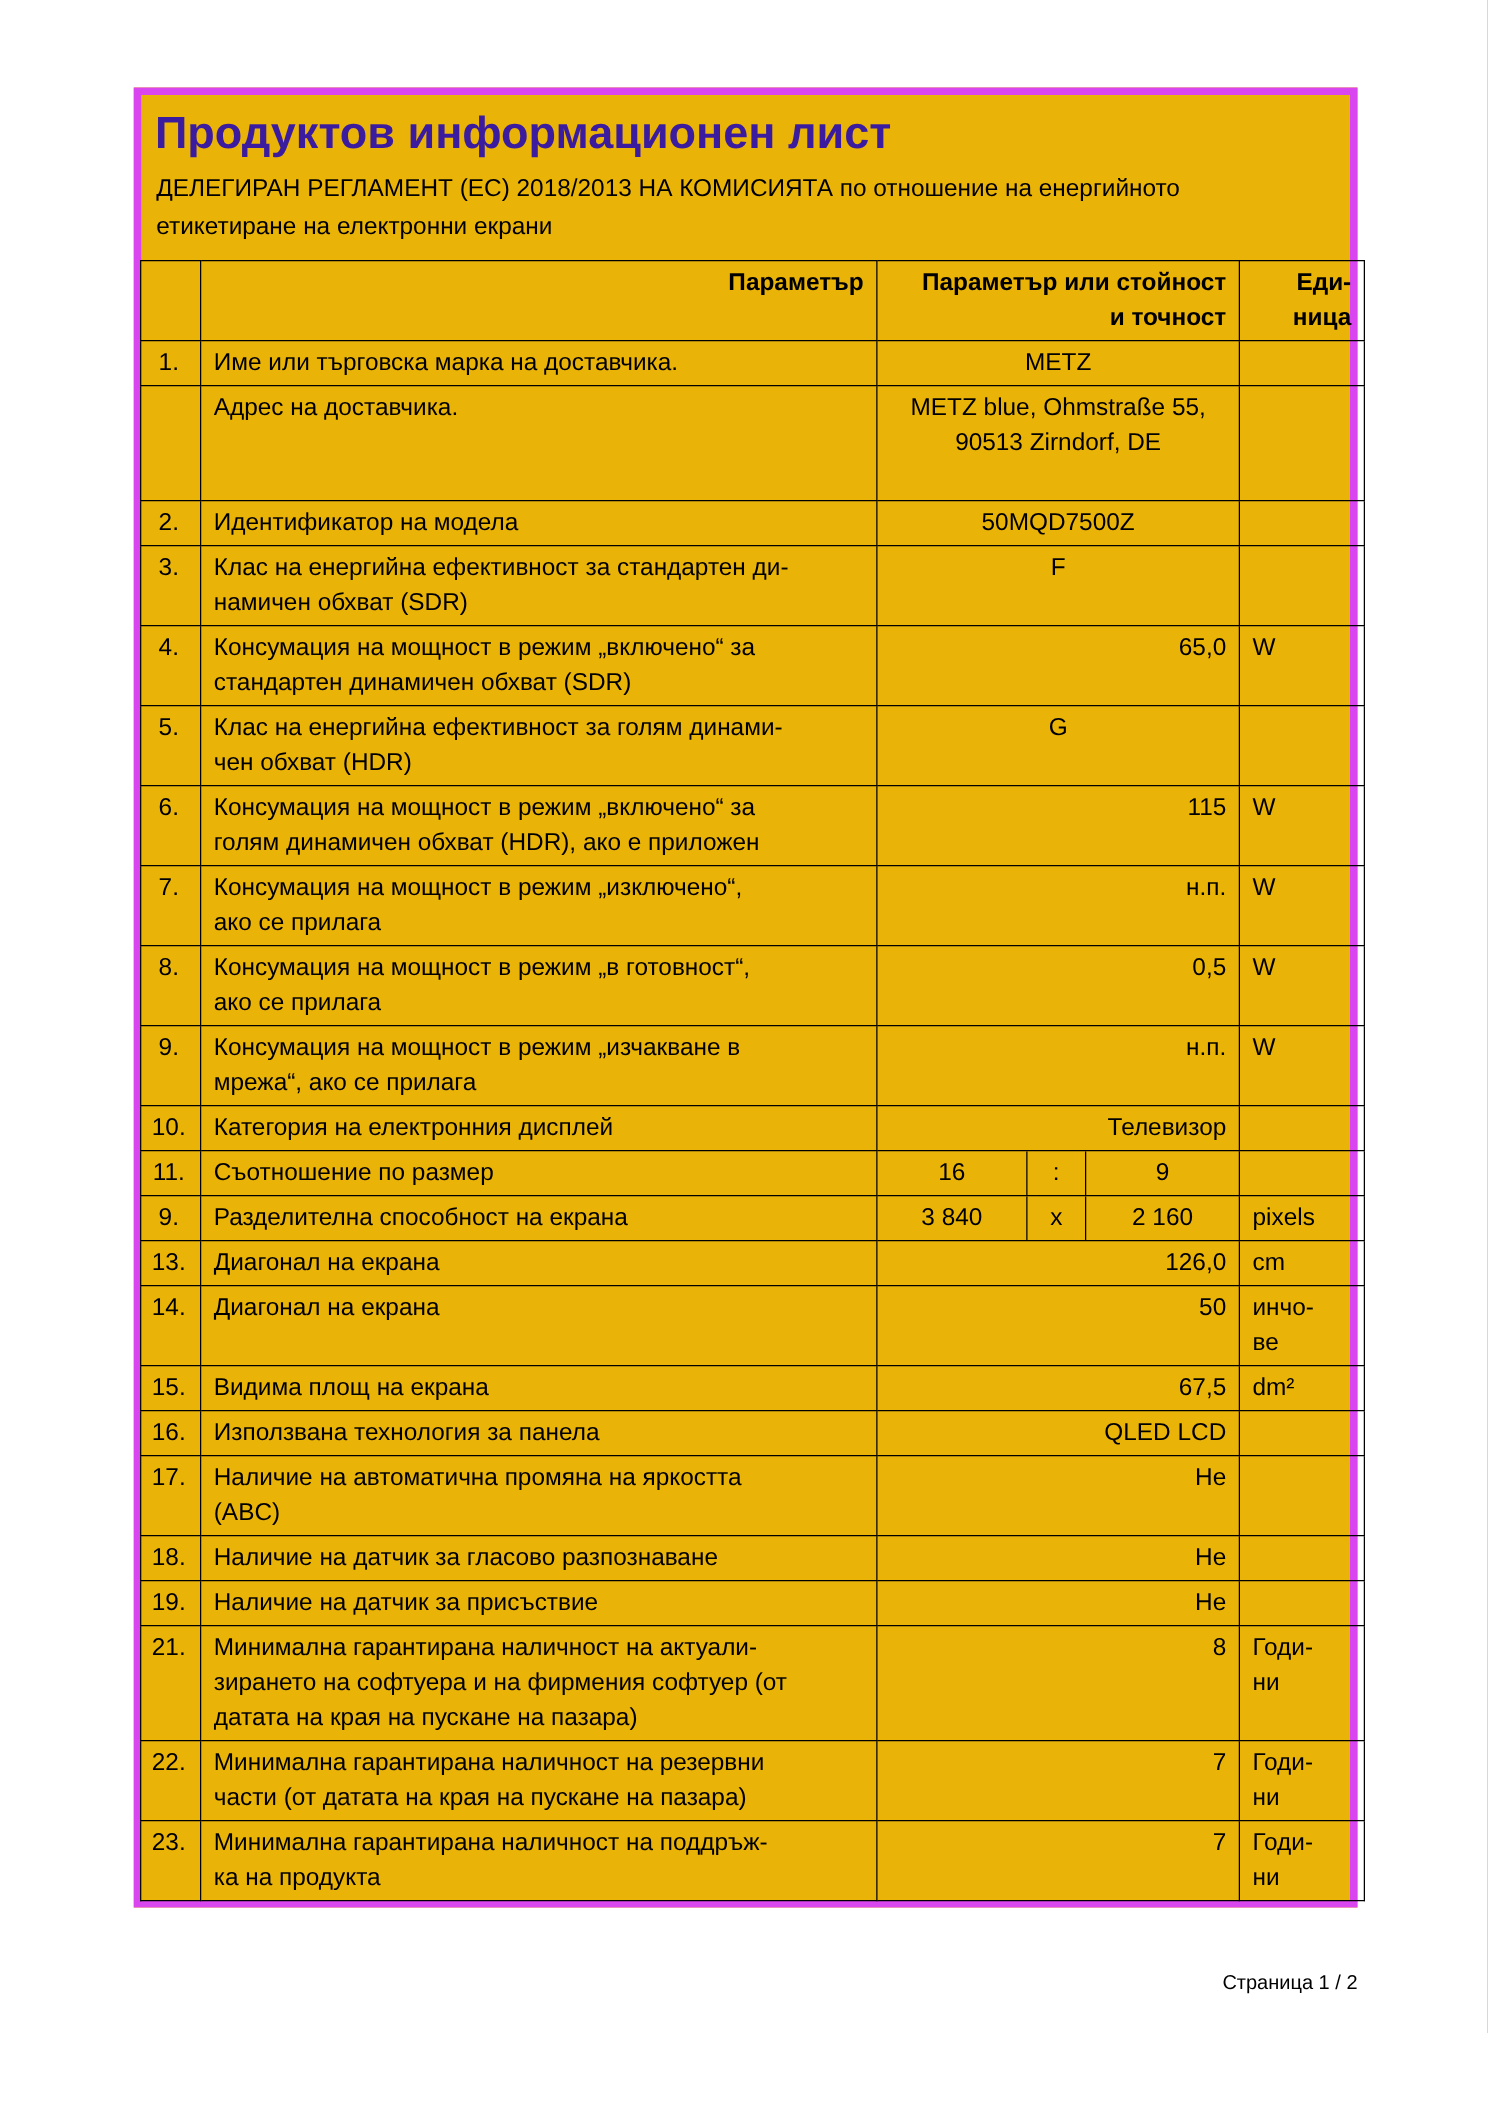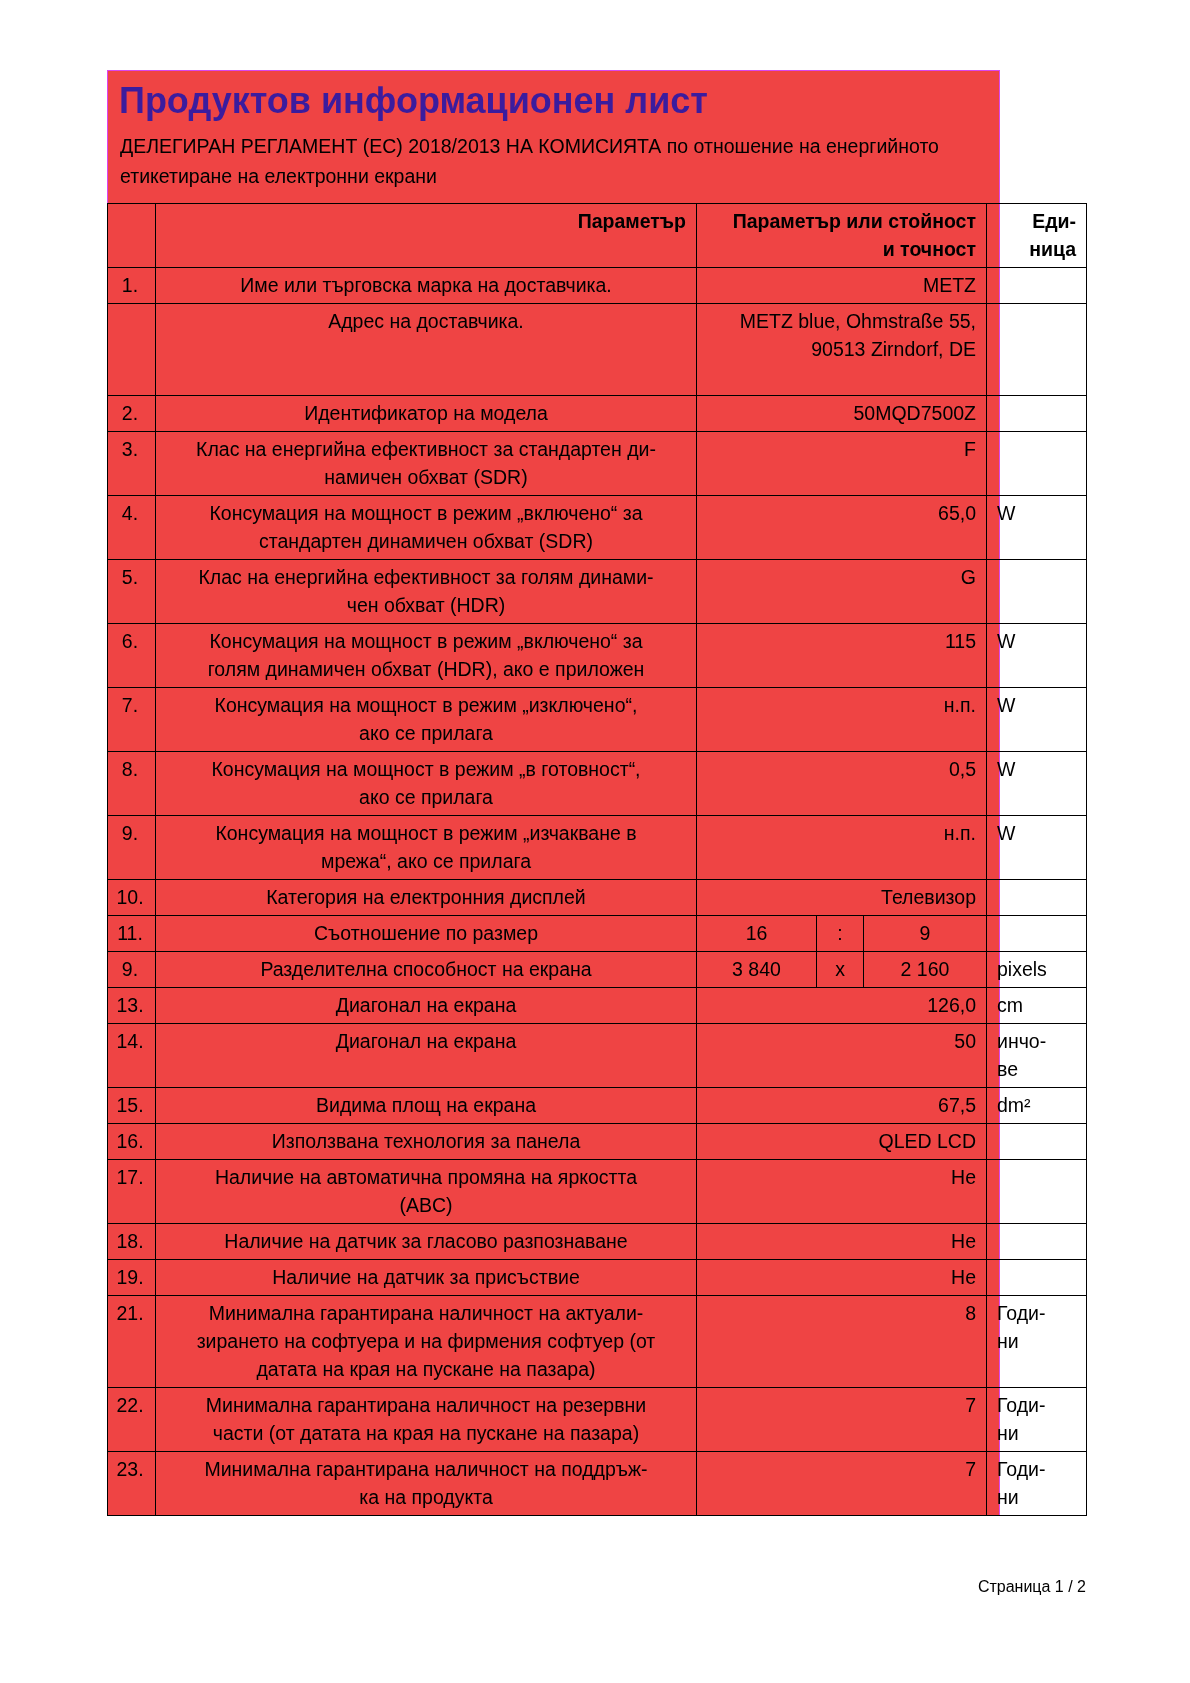--- a/index.html
+++ b/index.html
@@ -1,45 +1,45 @@
 <!DOCTYPE html>
 <html><head>
 <meta charset="utf-8">
 <style>
   html,body { margin:0; padding:0; }
   body {
     width:1190px; height:1683px; position:relative; background:#ffffff;
     font-family:"Liberation Sans","DejaVu Sans",sans-serif; color:#000;
   }
   .sheet {
-    position:absolute; left:107px; top:70px; width:893px;
-    border:1px solid #d946ef; box-sizing:border-box; background:#ef4444;
+    position:absolute; left:107px; top:70px; width:979px;
+    border:6px solid #d946ef; box-sizing:border-box; background:#eab308;
   }
   .titleblock { padding:8px 12px 12px 11px; }
   .doc-title {
     margin:0; font-size:36px; font-weight:bold; color:#3B1C9E;
     line-height:44px; letter-spacing:0px;
   }
   .doc-subtitle {
     margin:8px 0 0 1px; font-size:19.5px; line-height:30px; white-space:pre-line;
   }
   table.fiche {
     border-collapse:collapse; table-layout:fixed;
     width:calc(100% + 2px); margin:0 -1px -1px -1px;
   }
   .fiche th, .fiche td {
     border:1px solid #000; vertical-align:top;
     font-size:19.5px; line-height:28px; padding:3px 10px 4px 10px;
     white-space:pre-line; overflow:hidden;
   }
   .fiche th { font-weight:bold; text-align:right; }
   td.num { text-align:center; padding-left:2px; padding-right:5px; }
-  td.param { text-align:center; }
+  td.param { text-align:left; }
   td.val { text-align:right; }
-  td.val.left { text-align:right;margin-top:24px; }
+  td.val.left { text-align:center;margin-top:24px; }
   td.unit { text-align:left; }
   td.tall { padding-bottom:32px; }
   td.split-cell { padding:0; }
   .split-wrap { display:flex; align-items:center; height:100%; }
   .split-wrap span { display:block; text-align:center; padding:3px 0 4px 0; box-sizing:border-box; }
   .sp0 { width:119px; }
   .sp1 { width:48px; border-left:1px solid #000; border-right:1px solid #000; }
   .sp2 { flex:1; }
   .page-footer {
     position:absolute; left:107px; top:1566px; width:979px;

